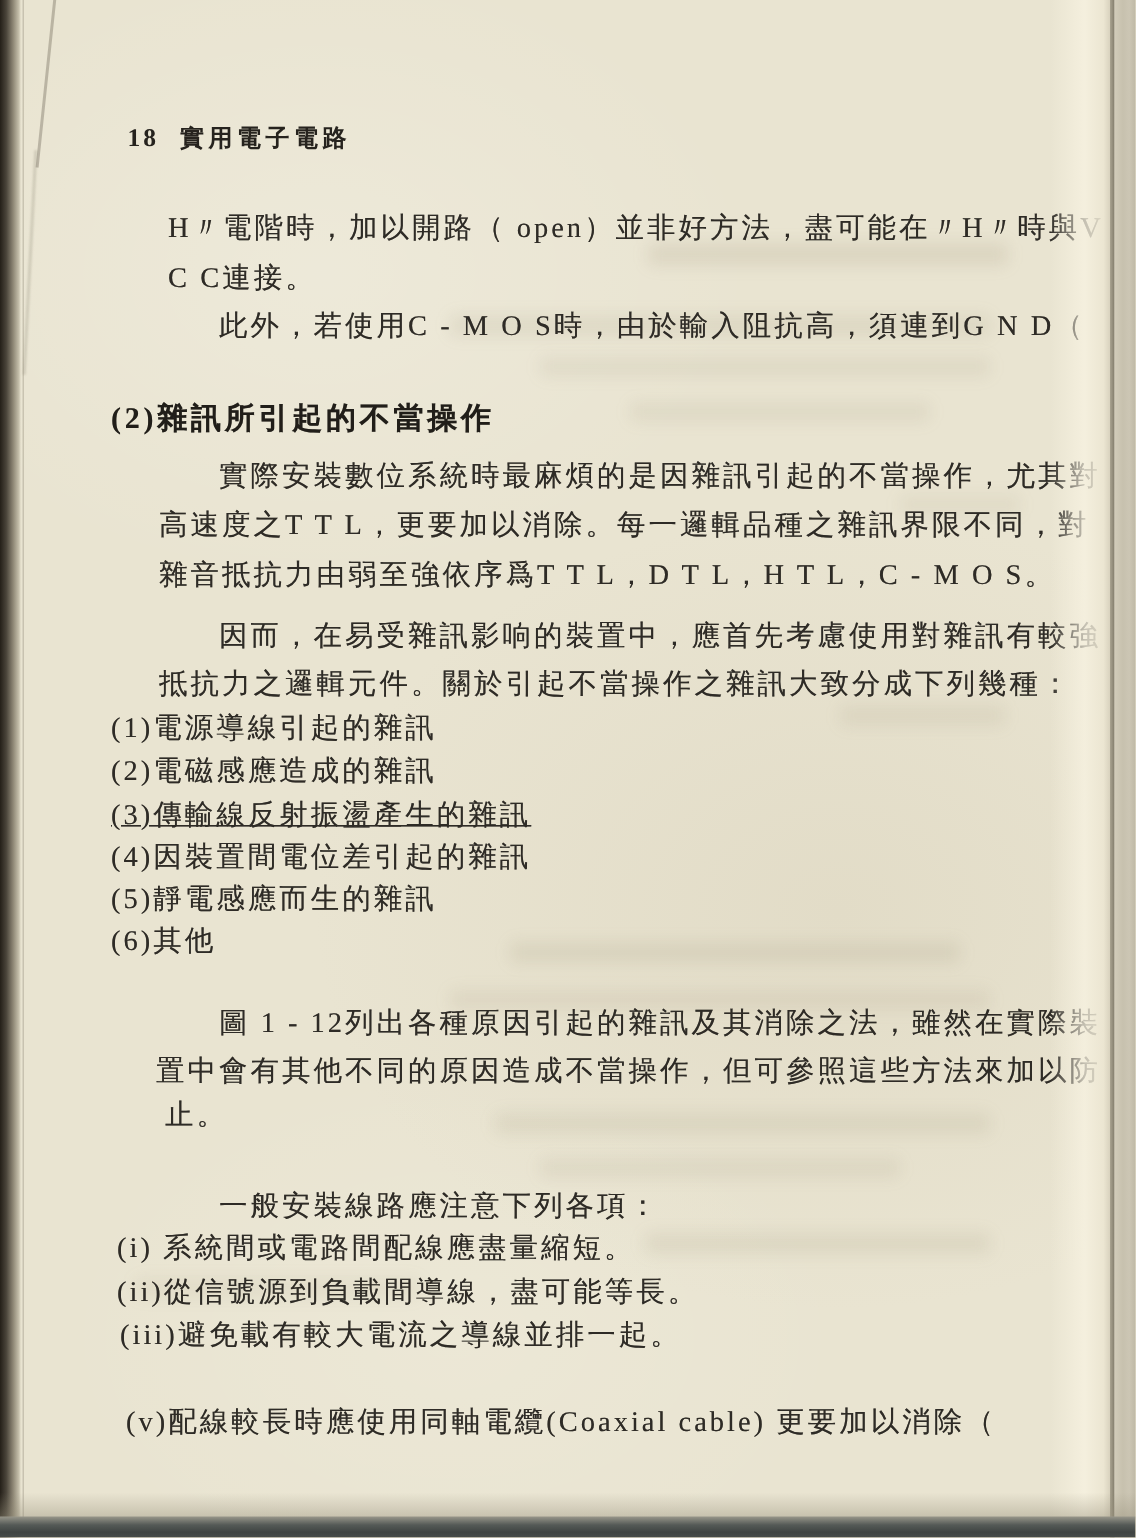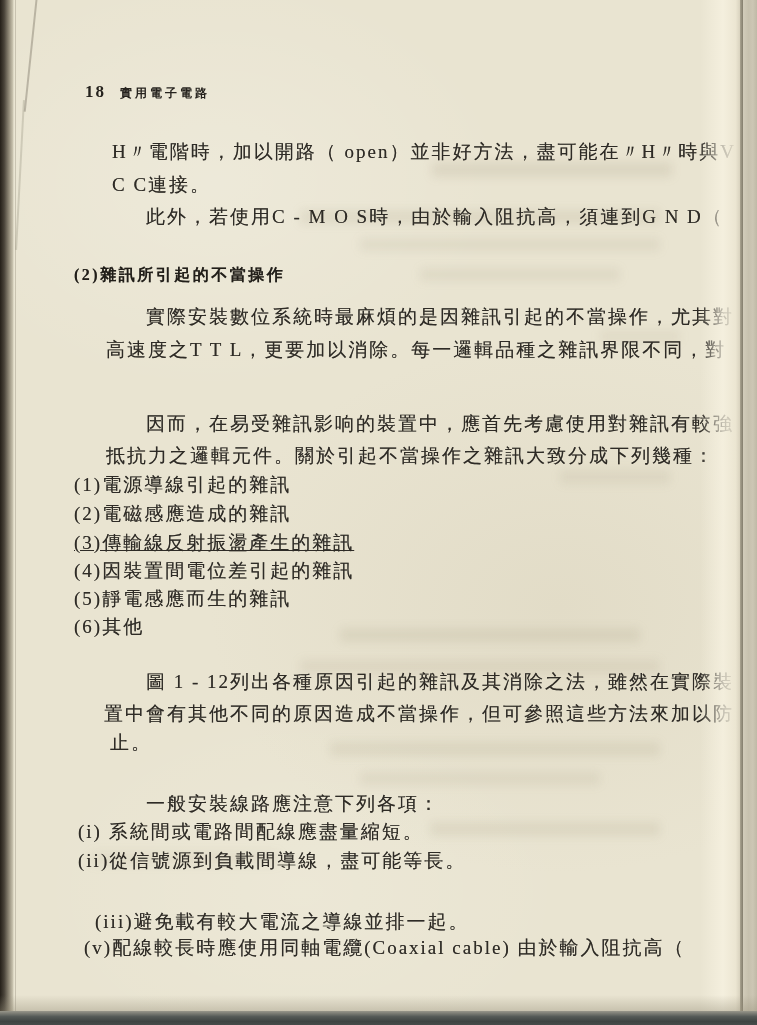--- a/index.html
+++ b/index.html
@@ -52,26 +52,26 @@
     position:absolute;left:0;top:995px;width:757px;height:18px;
     background:linear-gradient(180deg,rgba(160,153,130,0) 0%,rgba(150,143,122,.45) 100%);
   }
   .bottom-band{
     position:absolute;left:0;top:1011px;width:757px;height:14px;
     background:linear-gradient(180deg,#98968a 0%,#555a57 40%,#3f4442 75%,#474c4a 100%);
   }
   
   .content{position:absolute;inset:0;color:#2e2b26;}
   .hdr{position:absolute;left:85px;top:82px;font-size:17px;font-weight:bold;letter-spacing:2px;white-space:nowrap;color:#26231e;}
-  .hdr .title{margin-left:14px;font-size:12px;letter-spacing:3px;}
+  .hdr .title{margin-left:14px;font-size:16px;letter-spacing:3px;}
   .line{
     position:absolute;font-size:19px;letter-spacing:2px;white-space:nowrap;
     color:#2e2b26;text-shadow:0 0 .4px rgba(46,43,38,.55);
   }
-  .heading{font-weight:bold;font-size:16px;letter-spacing:2.5px;color:#211e19;}
+  .heading{font-weight:bold;font-size:20px;letter-spacing:2.5px;color:#211e19;}
   
   .l0{left:112px;top:139px;}
   .l1{left:112px;top:172px;}
   .l2{left:146px;top:204px;}
   .l3{left:112px;top:236px;}
   .l4{left:74px;top:265px;}
   .l5{left:146px;top:304px;}
   .l6{left:106px;top:337px;}
   .l7{left:106px;top:370px;}
   .l8{left:146px;top:411px;}
@@ -81,21 +81,21 @@
   .l12{left:74px;top:530px;text-decoration:underline;}
   .l13{left:74px;top:558px;}
   .l14{left:74px;top:586px;}
   .l15{left:74px;top:614px;}
   .l16{left:146px;top:669px;}
   .l17{left:104px;top:701px;}
   .l18{left:110px;top:730px;}
   .l19{left:146px;top:791px;}
   .l20{left:78px;top:819px;}
   .l21{left:78px;top:848px;}
-  .l22{left:95px;top:877px;margin-top:32px;}
+  .l22{left:80px;top:877px;}
   .l23{left:82px;top:906px;}
   .l24{left:84px;top:935px;}
   
   .smudge{position:absolute;background:rgba(142,128,100,.14);filter:blur(5px);border-radius:4px;}
   .s1{left:432px;top:162px;width:240px;height:15px;}
   .s2{left:300px;top:210px;width:360px;height:14px;background:rgba(142,128,100,.12);}
   .s3{left:360px;top:238px;width:300px;height:13px;background:rgba(142,128,100,.10);}
   .s4{left:420px;top:268px;width:200px;height:13px;background:rgba(142,128,100,.10);}
   .s5{left:560px;top:470px;width:110px;height:14px;background:rgba(142,128,100,.10);}
   .s6{left:340px;top:628px;width:300px;height:14px;background:rgba(142,128,100,.13);}
@@ -130,36 +130,37 @@
     <div class="hdr">
       <span>18</span><span class="title">實用電子電路</span>
     </div>
 
     <div class="line l0">H〃電階時，加以開路（ open）並非好方法，盡可能在〃H〃時與V</div>
     <div class="line l1">C C連接。</div>
     <div class="line l2">此外，若使用C - M O S時，由於輸入阻抗高，須連到G N D（</div>
     <div class="line l4 heading">(2)雜訊所引起的不當操作</div>
     <div class="line l5">實際安裝數位系統時最麻煩的是因雜訊引起的不當操作，尤其對</div>
     <div class="line l6">高速度之T T L，更要加以消除。每一邏輯品種之雜訊界限不同，對</div>
+    <div class="line l7">雜音抵抗力由弱至強依序爲T T L，D T L，H T L，C - M O S。</div>
     <div class="line l8">因而，在易受雜訊影响的裝置中，應首先考慮使用對雜訊有較強</div>
     <div class="line l9">抵抗力之邏輯元件。關於引起不當操作之雜訊大致分成下列幾種：</div>
     <div class="line l10">(1)電源導線引起的雜訊</div>
     <div class="line l11">(2)電磁感應造成的雜訊</div>
     <div class="line l12">(3)傳輸線反射振盪產生的雜訊</div>
     <div class="line l13">(4)因裝置間電位差引起的雜訊</div>
     <div class="line l14">(5)靜電感應而生的雜訊</div>
     <div class="line l15">(6)其他</div>
     <div class="line l16">圖 1 - 12列出各種原因引起的雜訊及其消除之法，雖然在實際裝</div>
     <div class="line l17">置中會有其他不同的原因造成不當操作，但可參照這些方法來加以防</div>
     <div class="line l18">止。</div>
     <div class="line l19">一般安裝線路應注意下列各項：</div>
     <div class="line l20">(i) 系統間或電路間配線應盡量縮短。</div>
     <div class="line l21">(ii)從信號源到負載間導線，盡可能等長。</div>
     <div class="line l22">(iii)避免載有較大電流之導線並排一起。</div>
-    <div class="line l24">(v)配線較長時應使用同軸電纜(Coaxial cable) 由於輸入阻抗高（</div>
+    <div class="line l24">(v)配線較長時應使用同軸電纜(Coaxial cable) 更要加以消除（</div>
   </div>
 
   <div class="left-edge2"></div>
   <div class="left-line"></div>
   <div class="crease-a"></div>
   <div class="crease-b"></div>
   <div class="right-highlight"></div>
   <div class="right-edge-line"></div>
   <div class="right-band"></div>
   <div class="bottom-shadow"></div>

